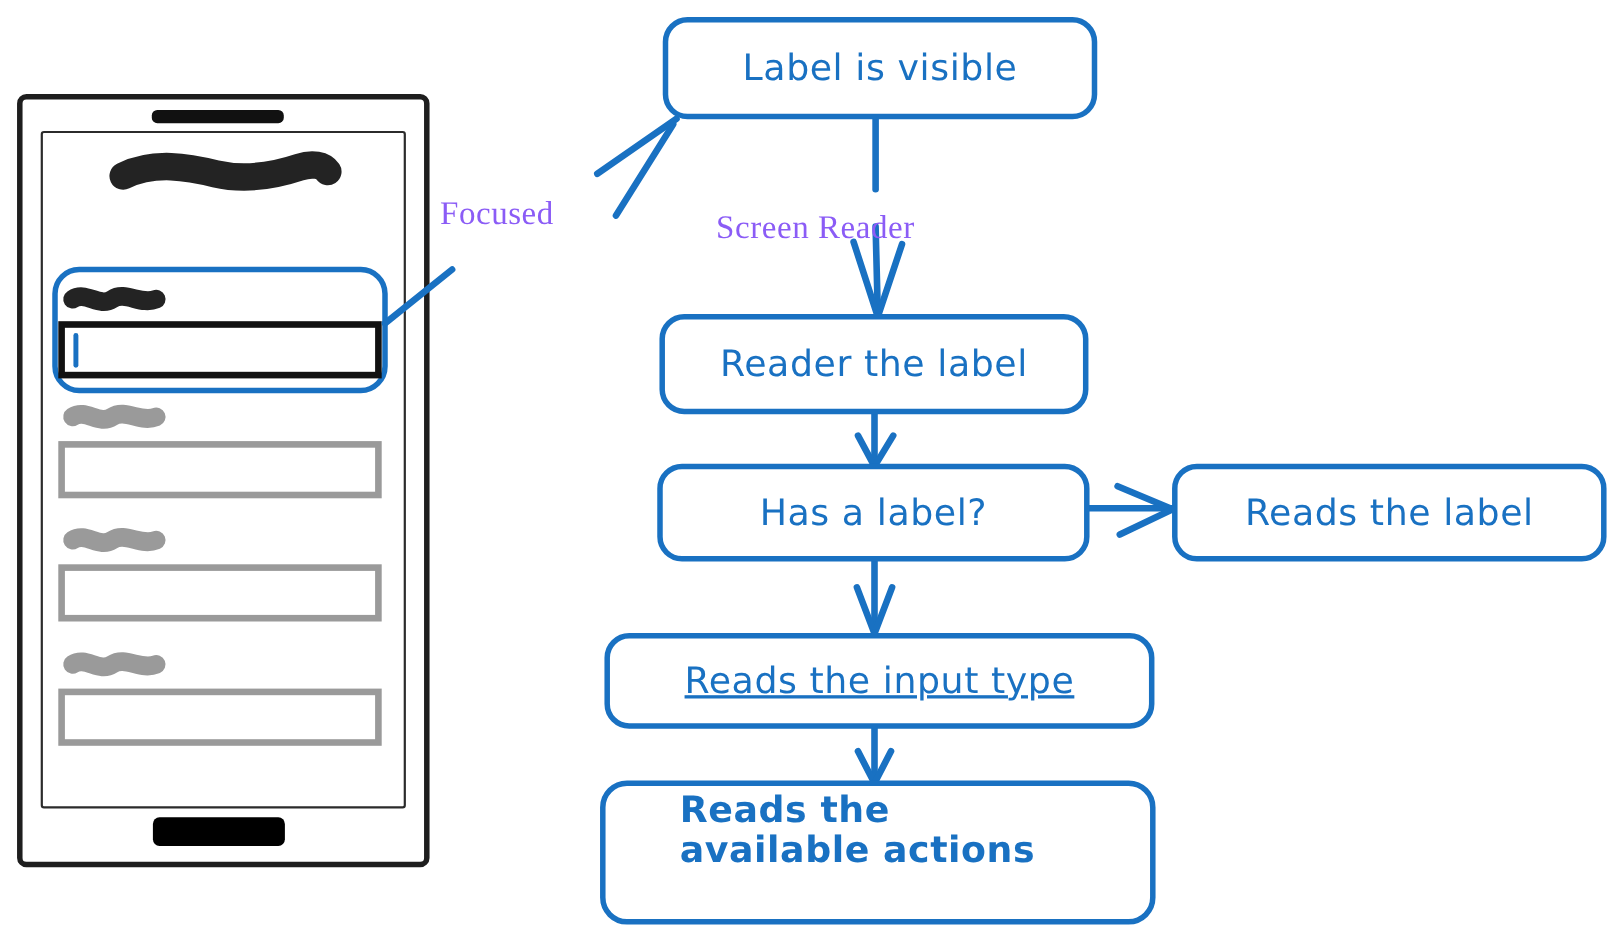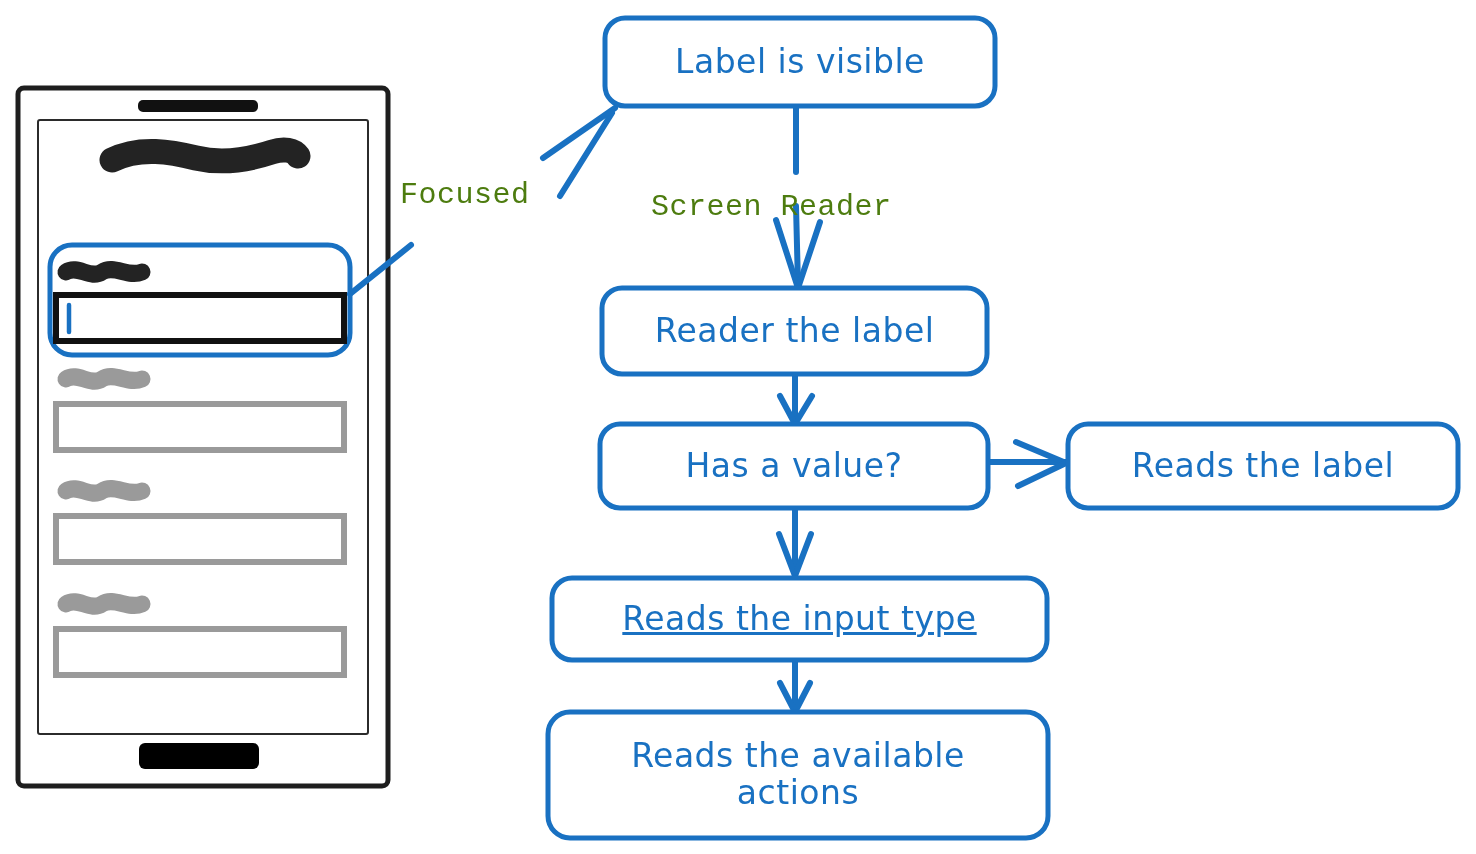--- a/index.html
+++ b/index.html
@@ -23,33 +23,33 @@
     width: 1476px;
     height: 854px;
   }
 
   
   .node-text {
     position: absolute;
     display: flex;
     align-items: center;
     justify-content: center;
-    text-align: center;
+    text-align: left;
     color: #1971c2;
     font-family: "DejaVu Sans", sans-serif;
     font-size: 33px;
     letter-spacing: 0.5px;
     line-height: 1.12;
     pointer-events: none;
     user-select: none;
   }
   .edge-label {
     position: absolute;
-    color: #4d7c0f;
-    font-family: Liberation Mono, monospace;
+    color: #8b5cf6;
+    font-family: Liberation Serif, serif;
     font-size: 30px;
     letter-spacing: 0.5px;
     white-space: nowrap;
     user-select: none;
   }
 </style>
 </head>
 <body>
 
 <svg id="canvas" viewBox="0 0 1476 854" xmlns="http://www.w3.org/2000/svg">
@@ -146,23 +146,23 @@
 
   <rect x="552" y="578" width="495" height="82" rx="20" ry="20" fill="#ffffff" stroke="#1971c2" stroke-width="5"></rect>
 
   <rect x="548" y="712" width="500" height="126" rx="22" ry="22" fill="#ffffff" stroke="#1971c2" stroke-width="5"></rect>
 </svg>
 
 <div class="node-text" style="left:605px; top:18px; width:390px; height:88px;">Label is visible</div>
 
 <div class="node-text" style="left:602px; top:288px; width:385px; height:86px;">Reader the label</div>
 
-<div class="node-text" style="left:600px; top:424px; width:388px; height:84px;">Has a value?</div>
+<div class="node-text" style="left:600px; top:424px; width:388px; height:84px;">Has a label?</div>
 
 <div class="node-text" style="left:1068px; top:424px; width:390px; height:84px;">Reads the label</div>
 
 <div class="node-text" style="left:552px; top:578px; width:495px; height:82px;text-decoration:underline;">Reads the input type</div>
 
-<div class="node-text" style="left:548px; top:712px; width:500px; height:126px; padding:0 70px; box-sizing:border-box;">Reads the available actions</div>
+<div class="node-text" style="left:548px; top:692px; width:500px; height:126px; padding:0 70px; box-sizing:border-box;font-weight:bold;">Reads the available actions</div>
 
 <div class="edge-label" style="left:651px; top:190px;">Screen Reader</div>
 
 <div class="edge-label" style="left:400px; top:178px;">Focused</div>
 
 </body></html>

